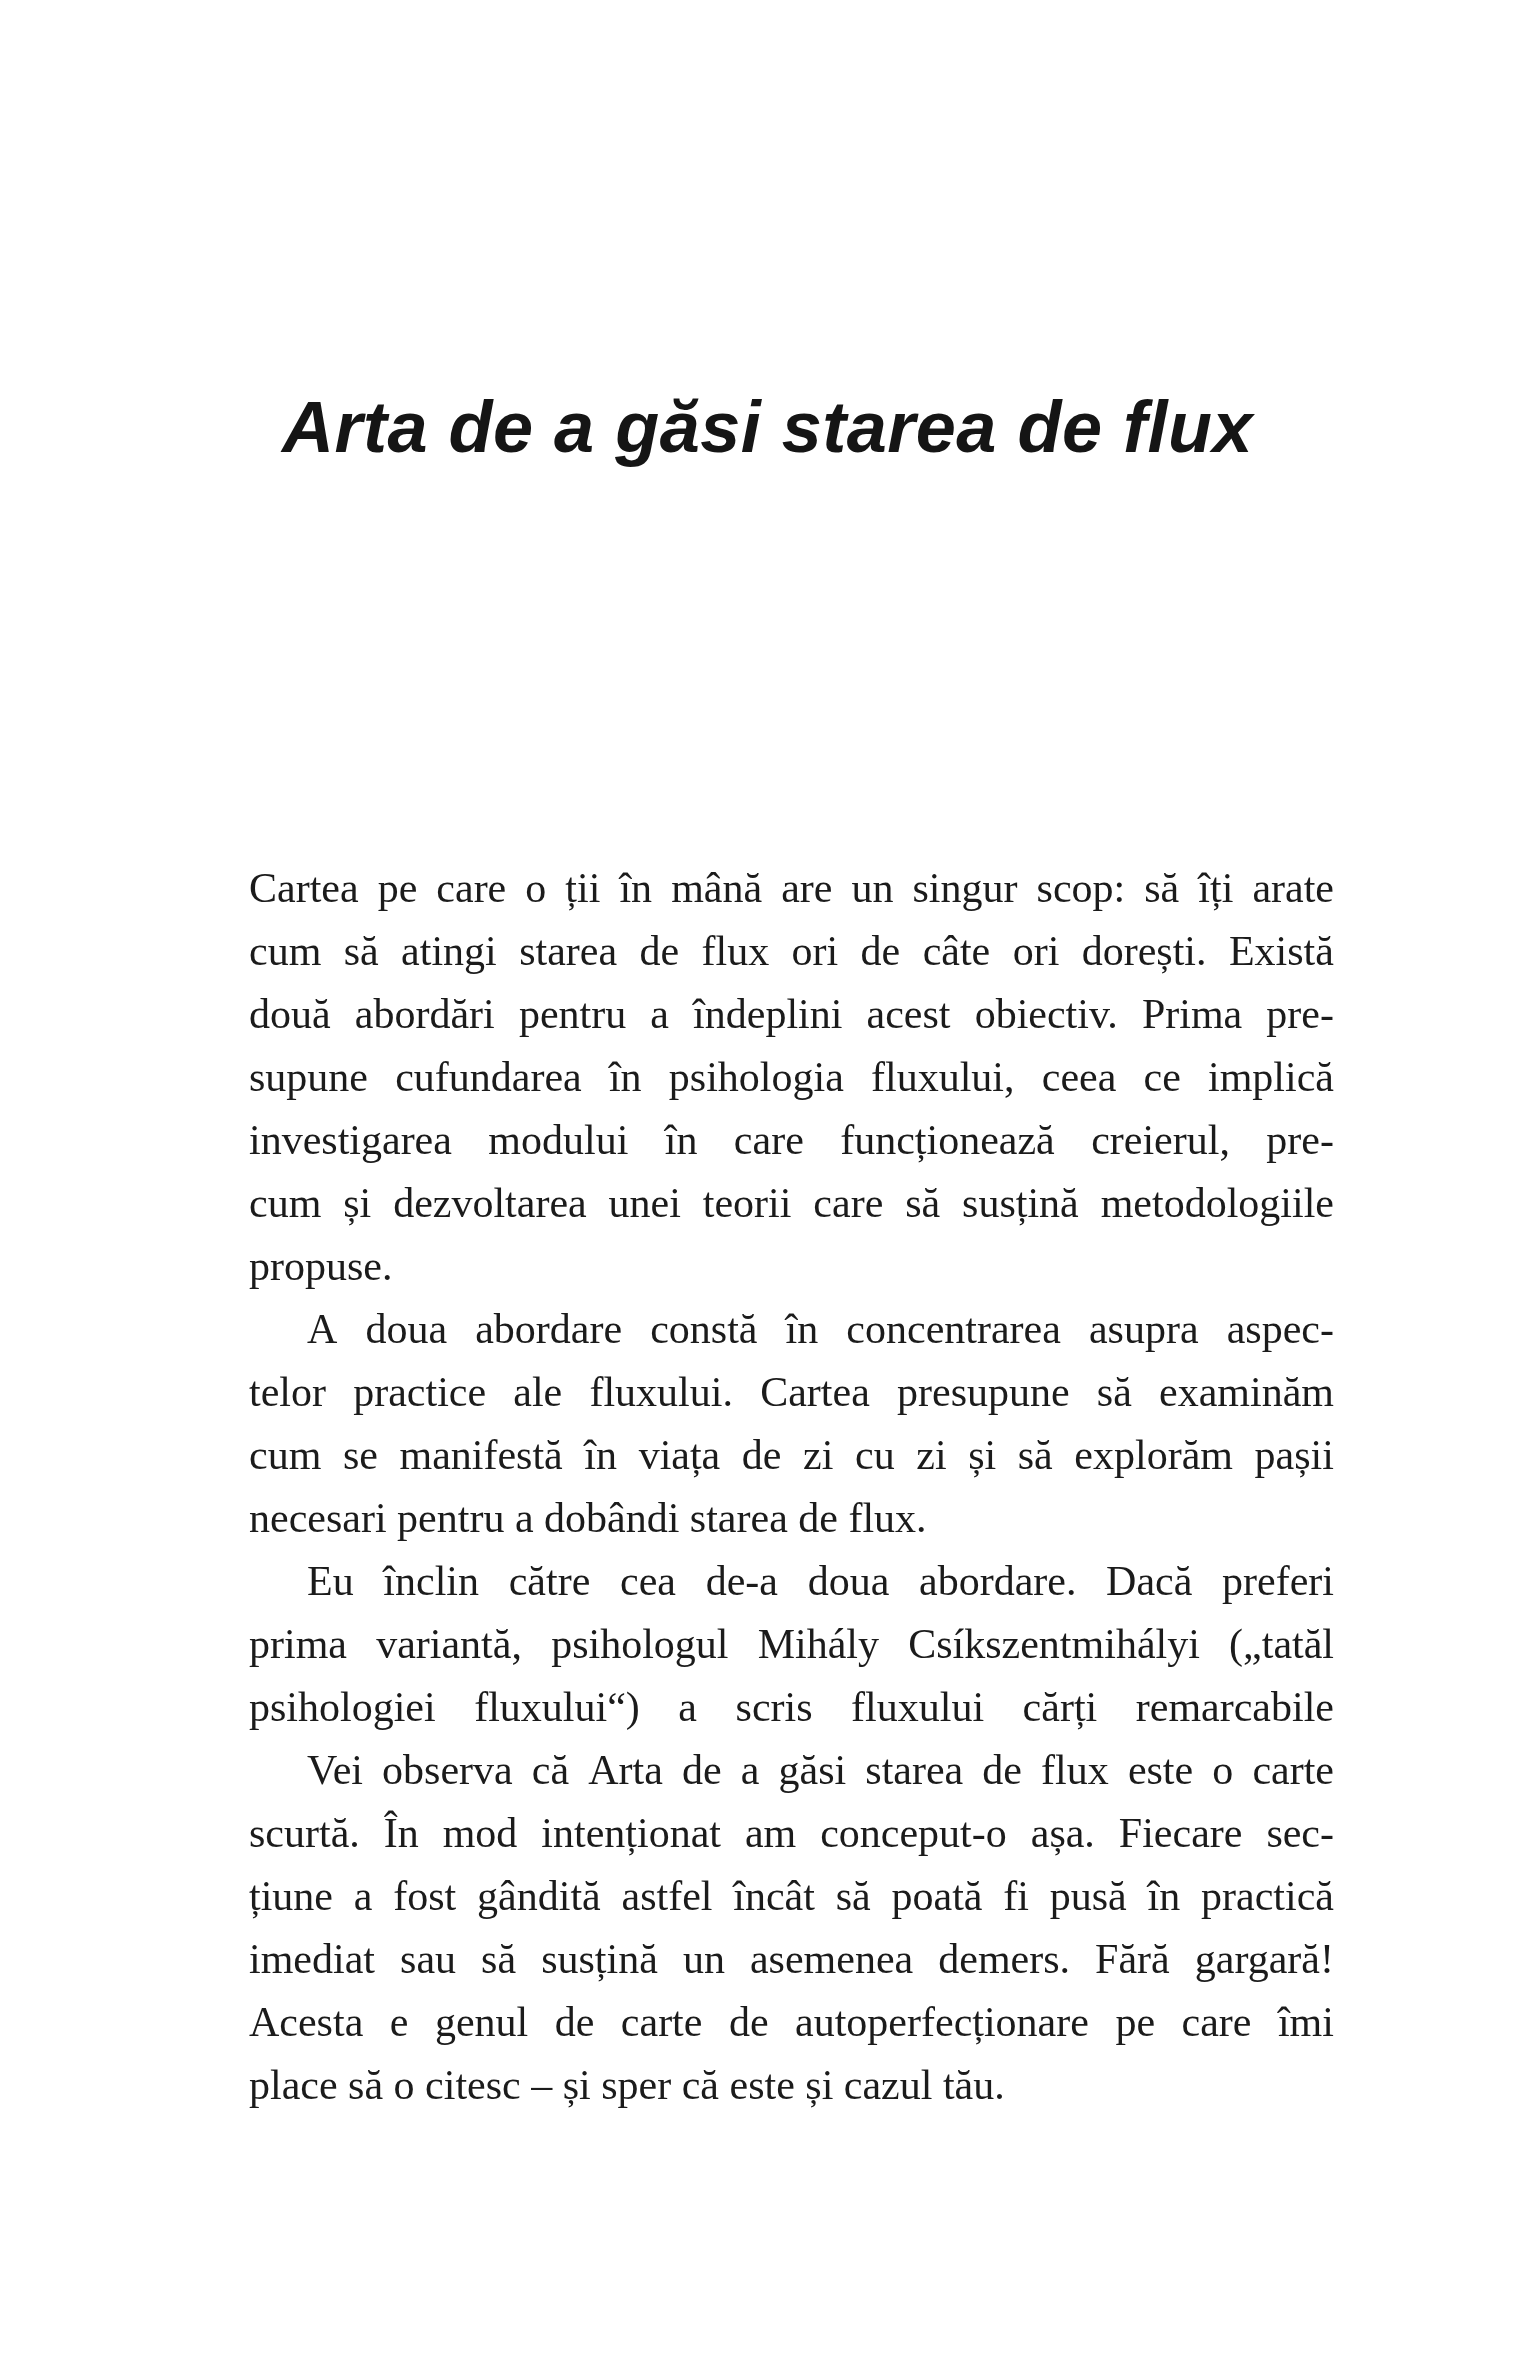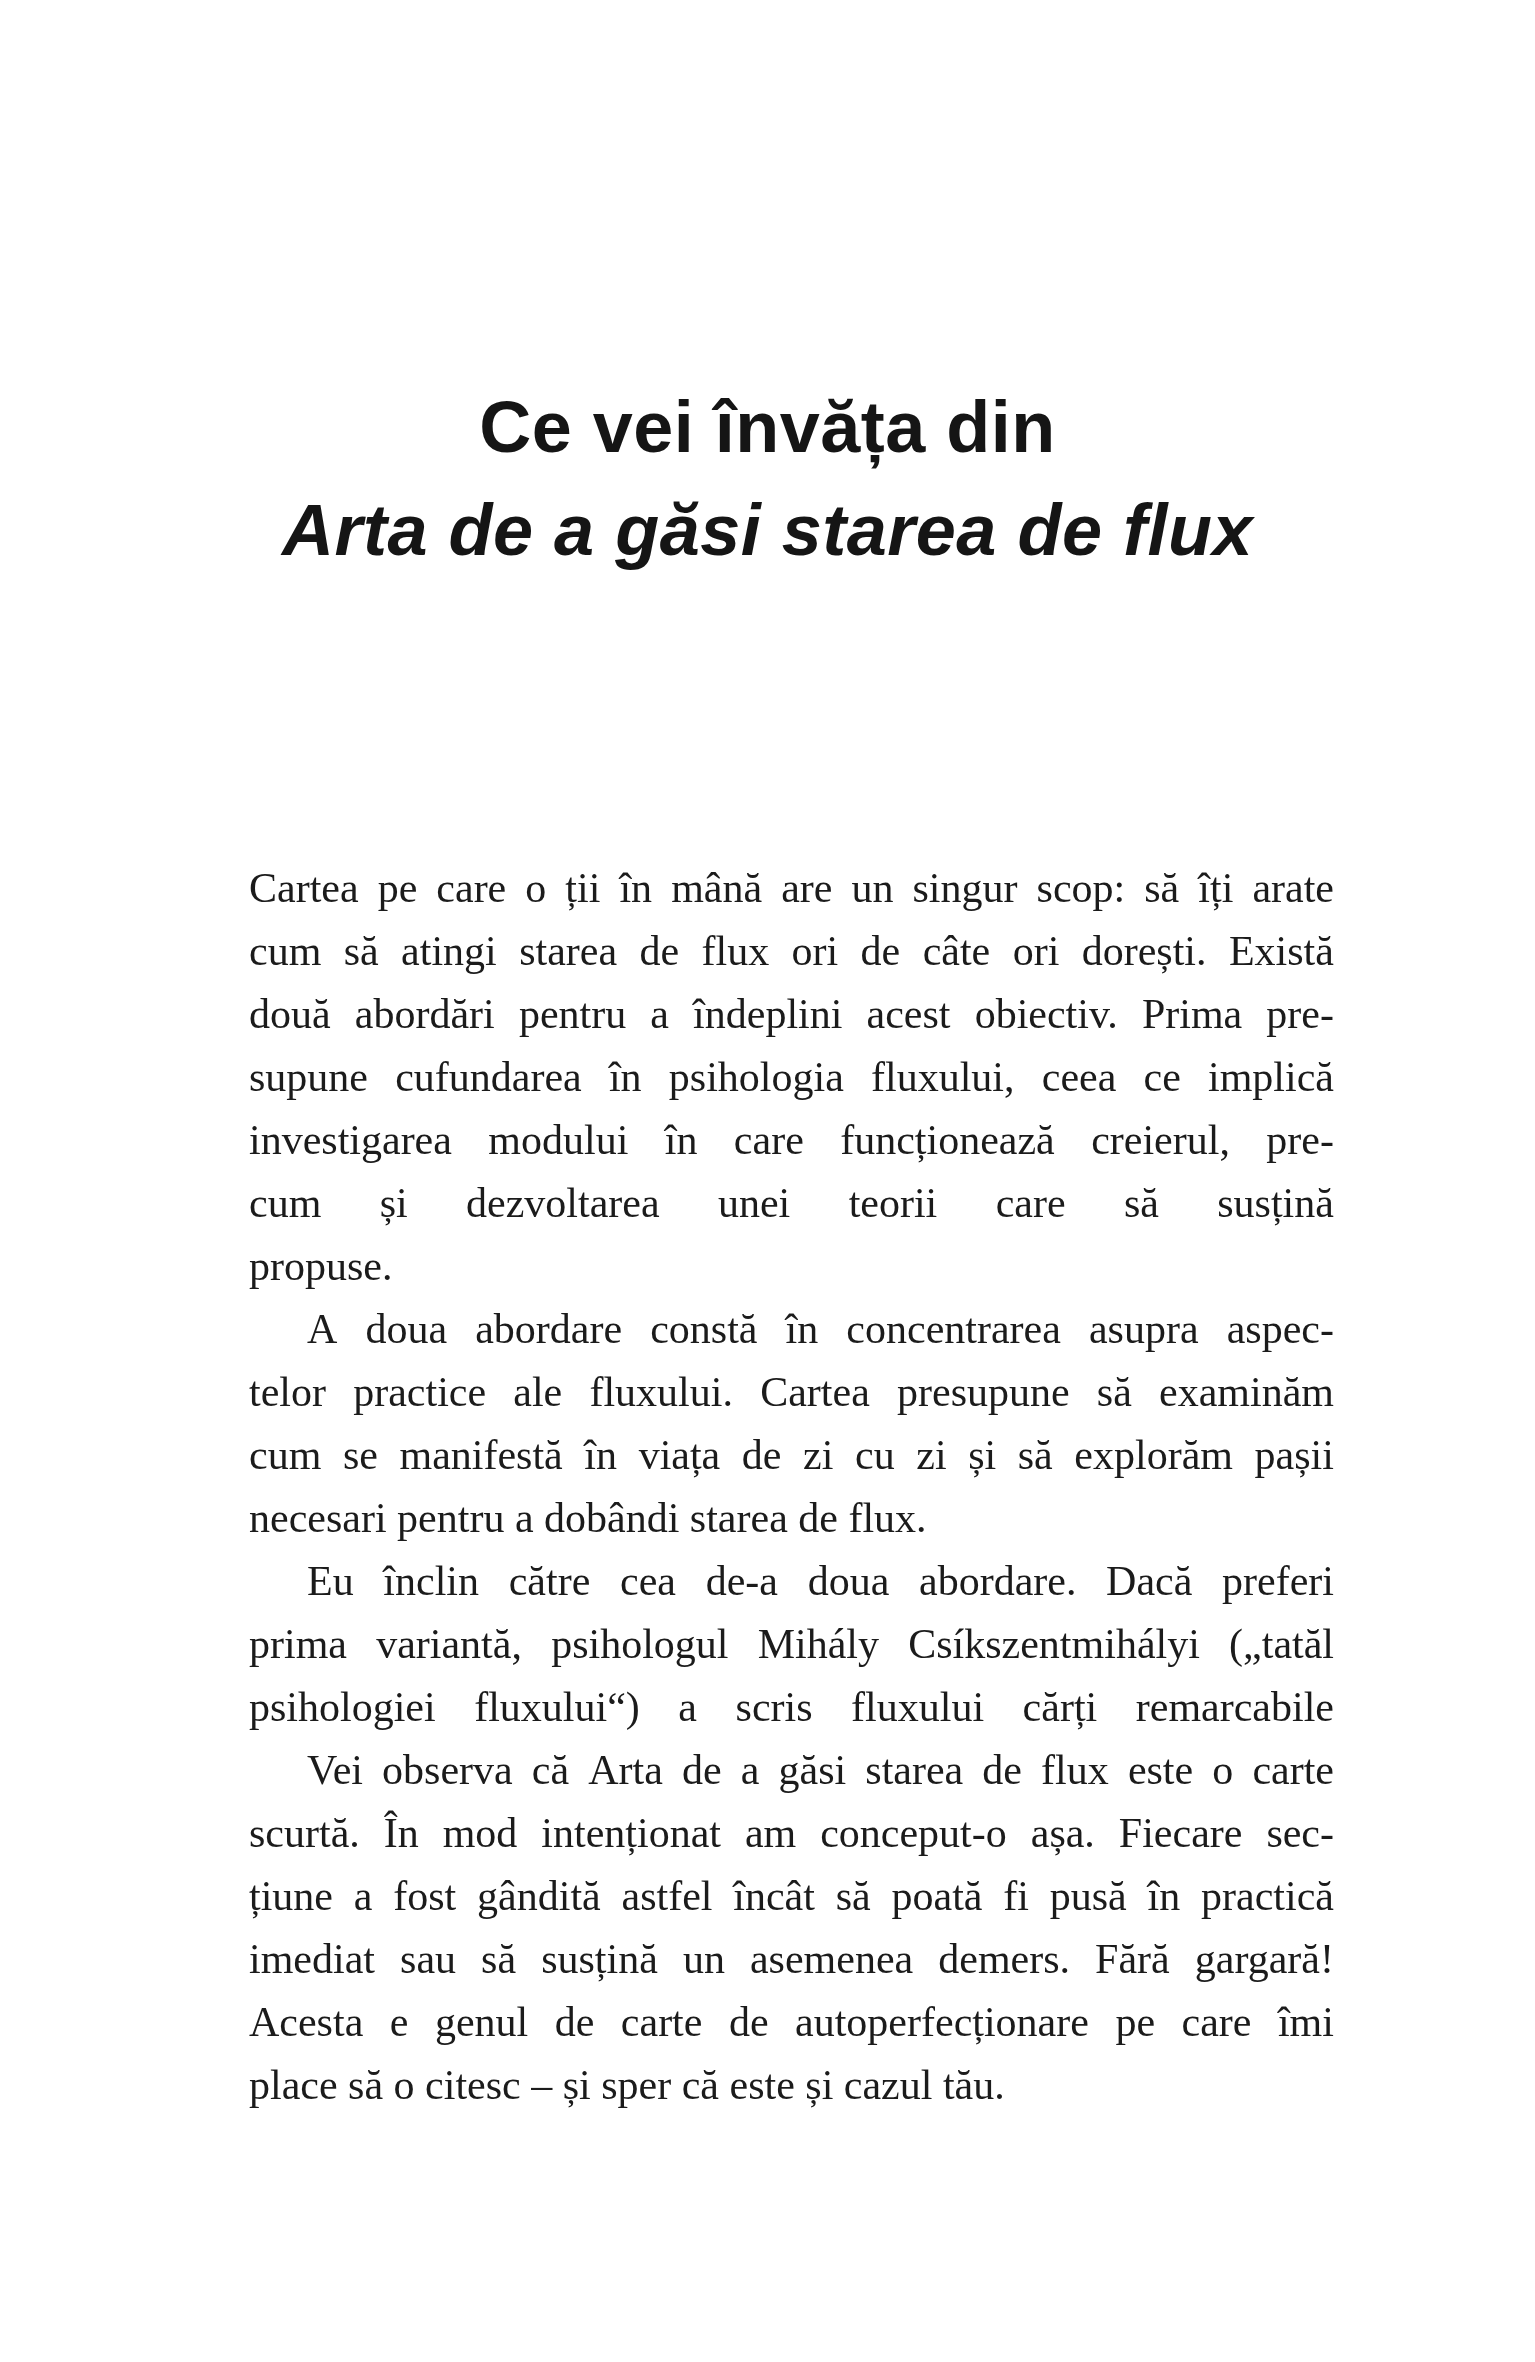--- a/index.html
+++ b/index.html
@@ -57,21 +57,20 @@
     display: block;
     white-space: normal;
   }
   .it { }
 </style>
 </head>
 <body>
 
 <div class="page" style="background: rgb(255, 255, 255);">
   <div class="heading" style="color: rgb(21, 21, 21);">
-    <div class="h-line1">Ce vei învăța din</div>
     <div class="h-line2">Arta de a găsi starea de flux</div>
   </div>
 
   <div class="bodytext" id="body-text" style="color: rgb(27, 27, 27);">
       <div class="para">
         <div class="line">
           <span>Cartea</span>
           <span>pe</span>
           <span>care</span>
           <span>o</span>
@@ -132,20 +131,21 @@
         </div>
         <div class="line">
           <span>cum</span>
           <span>și</span>
           <span>dezvoltarea</span>
           <span>unei</span>
           <span>teorii</span>
           <span>care</span>
           <span>să</span>
           <span>susțină</span>
+          <span>metodologiile</span>
         </div>
         <div class="line lastline"><span>propuse.</span></div>
       </div>
       <div class="para">
         <div class="line indented">
           <span>A</span>
           <span>doua</span>
           <span>abordare</span>
           <span>constă</span>
           <span>în</span>

